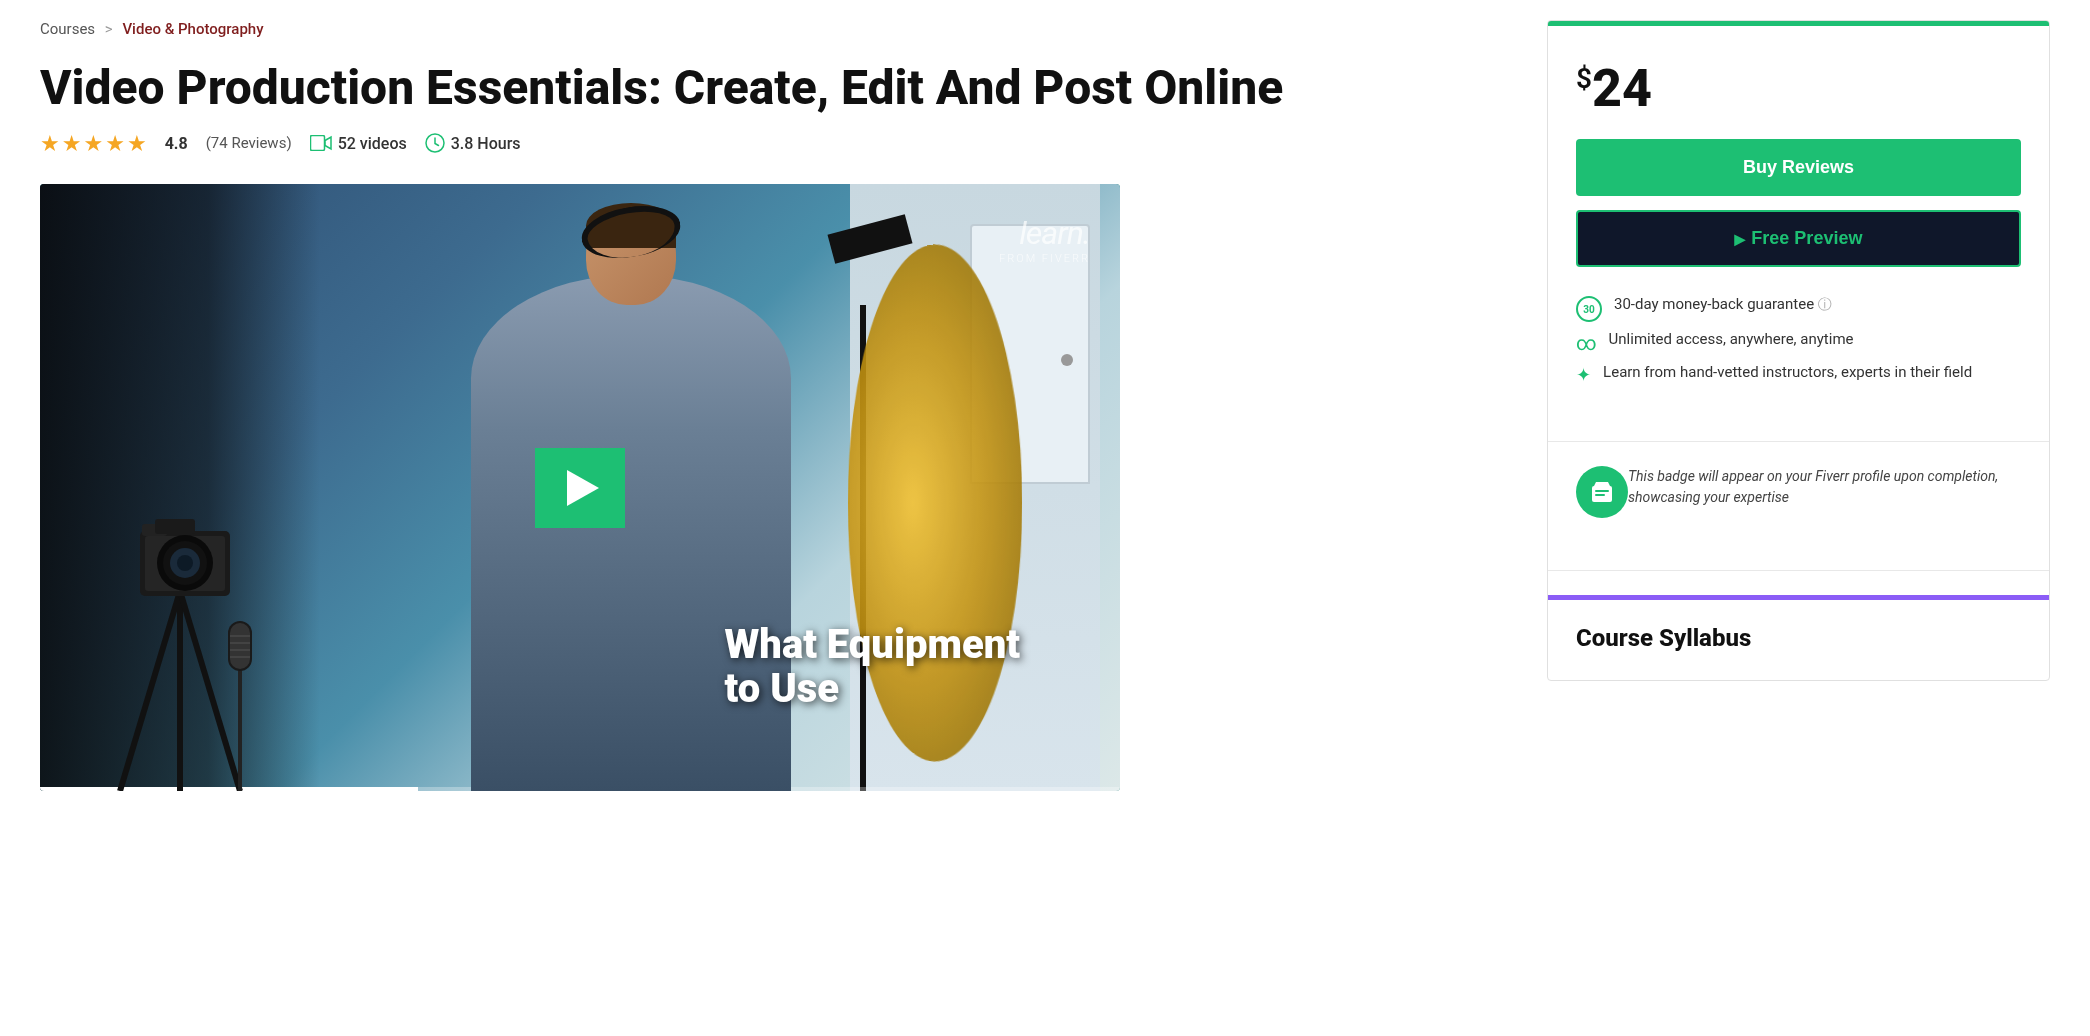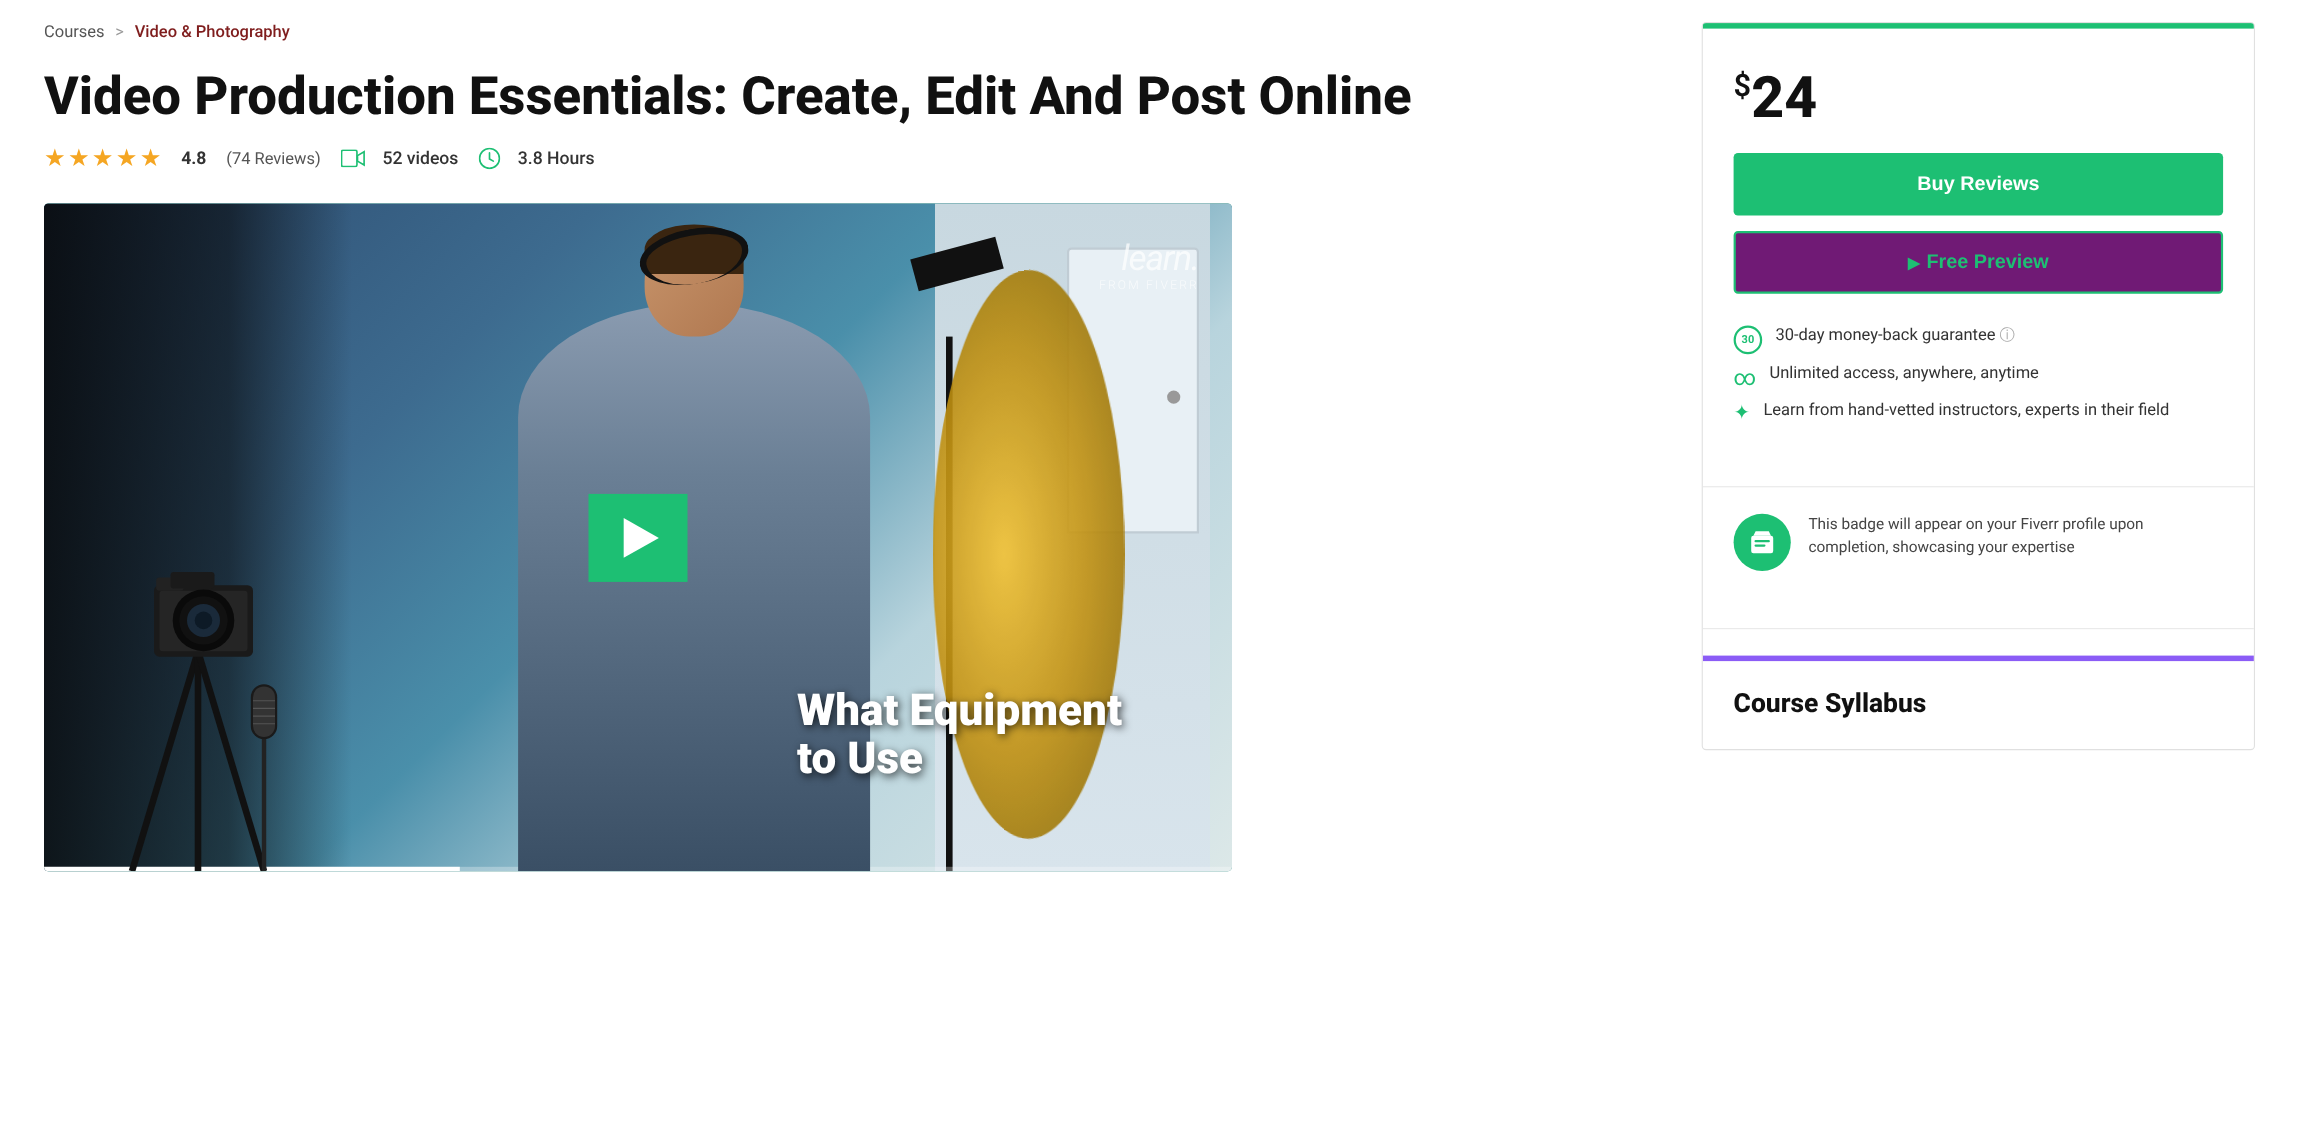--- a/index.html
+++ b/index.html
@@ -75,21 +75,21 @@
       font-size: 16px;
       color: #333;
     }
     .rating-reviews {
       color: #555;
       font-size: 15px;
     }
     .meta-item {
       display: flex;
       align-items: center;
-      gap: 16px;
+      gap: 6px;
       color: #333;
       font-size: 16px;
       font-weight: 500;
     }
     .meta-icon {
       color: #1dbf73;
       font-size: 18px;
       display: inline-flex;
       align-items: center;
       justify-content: center;
@@ -231,21 +231,21 @@
       border: none;
       border-radius: 4px;
       cursor: pointer;
       text-align: center;
       margin-bottom: 14px;
     }
     .btn-preview {
       display: block;
       width: 100%;
       padding: 16px;
-      background: #701a75;
+      background: #0f172a;
       color: #1dbf73;
       font-size: 18px;
       font-weight: 600;
       border: 2px solid #1dbf73;
       border-radius: 4px;
       cursor: pointer;
       text-align: center;
       margin-bottom: 28px;
     }
     .btn-preview-arrow {
@@ -274,22 +274,23 @@
     }
     .sidebar-divider {
       height: 1px;
       background: #e8e8e8;
       margin: 24px 0;
     }
     
     .badge-section {
       display: flex;
       align-items: flex-start;
-      gap: 16px;
+      gap: 0;
       padding: 0 28px 28px;
+      font-style: italic;
     }
     .badge-icon {
       width: 52px;
       height: 52px;
       background: #1dbf73;
       border-radius: 50%;
       display: flex;
       align-items: center;
       justify-content: center;
       flex-shrink: 0;

